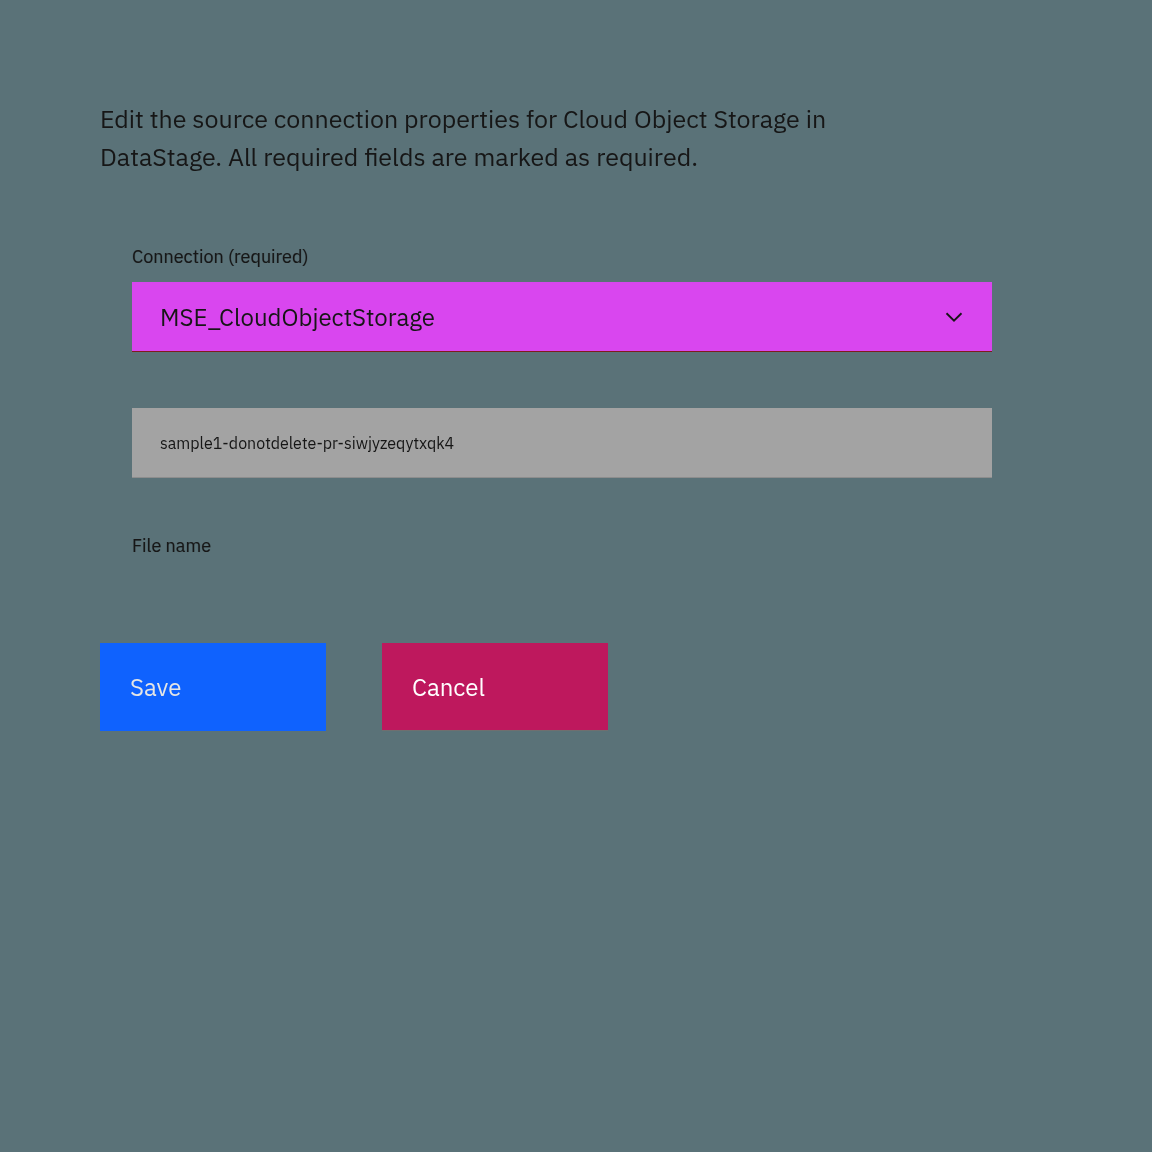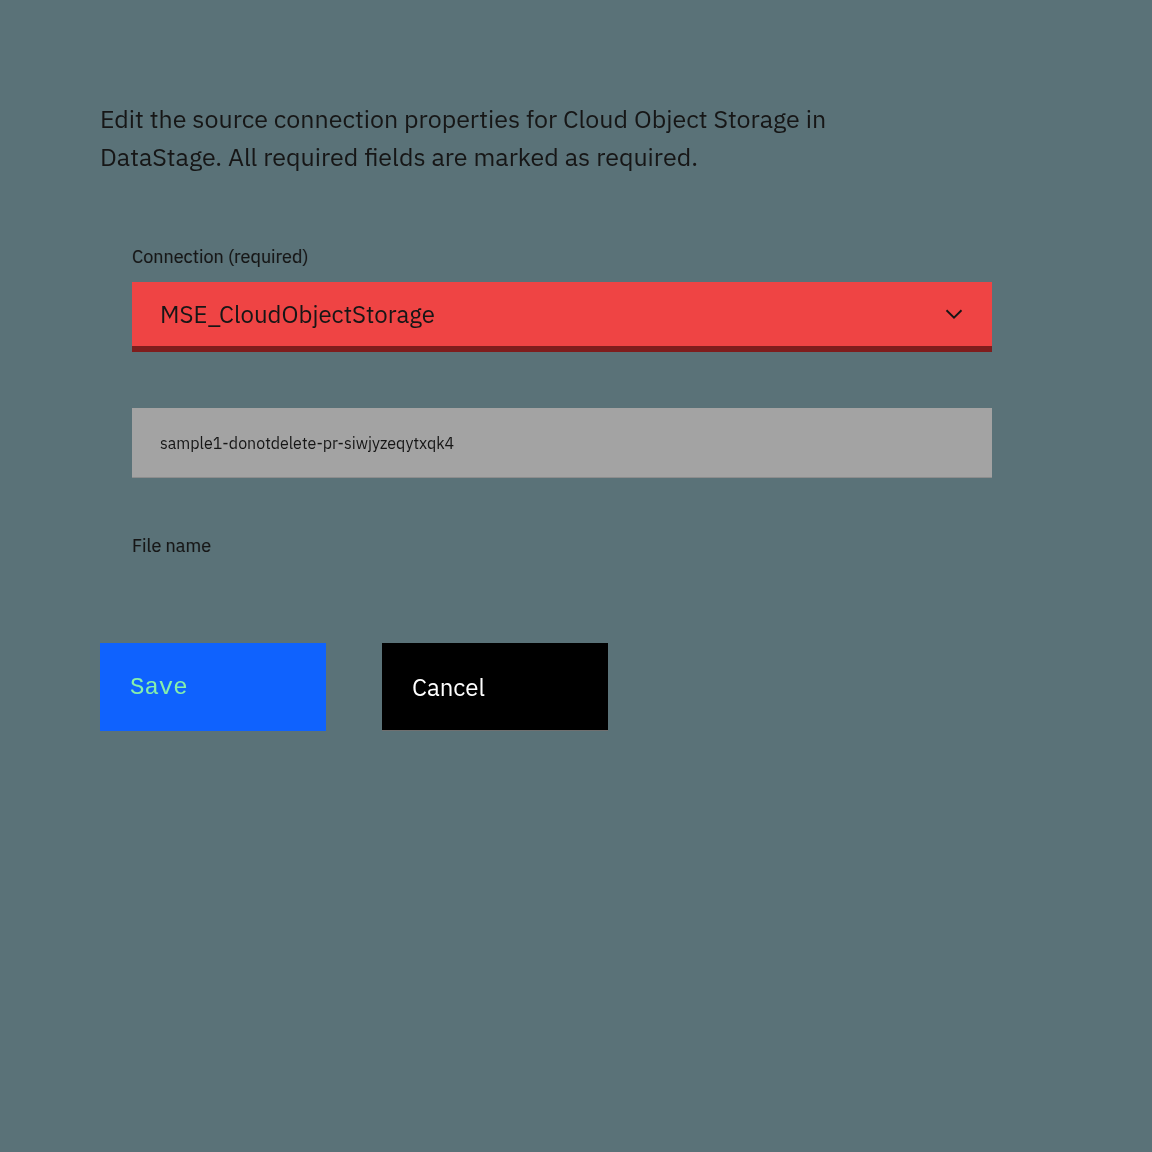--- a/index.html
+++ b/index.html
@@ -42,23 +42,23 @@
       font-size: 18px;
       font-weight: 400;
       color: #161616;
       margin-bottom: 14px;
       text-shadow: -0.5px 0 0 rgba(22,22,22,0.2), 0.5px 0 0 rgba(22,22,22,0.2);
     }
     .dropdown {
       position: relative;
       width: 100%;
       height: 70px;
-      background: #ef4444;
+      background: #d946ef;
       border: none;
-      border-bottom: 6px solid #7f1d1d;
+      border-bottom: 1px solid #7f1d1d;
       display: flex;
       align-items: center;
       padding: 0 28px;
       cursor: pointer;
       justify-content: space-between;
     }
     .dropdown-text {
       font-size: 24px;
       color: #161616;
       flex: 1;
@@ -91,25 +91,24 @@
       font-size: 24px;
       font-family: inherit;
       text-align: left;
       padding: 0 30px;
       cursor: pointer;
       display: flex;
       align-items: center;
     }
     .btn-primary {
       background: #0f62fe;
-      color: #86efac;
-      font-family: Liberation Mono, monospace;
+      color: #e5e5e5;
     }
     .btn-secondary {
-      background: #000000;
+      background: #be185d;
       color: #ffffff;
       border-bottom: 1px solid #6f6f6f;
     }
   </style>
 </head>
 <body>
 
 <div class="container">
   <p class="description">Edit the source connection properties for Cloud Object Storage in DataStage. All required fields are marked as required.</p>
 

